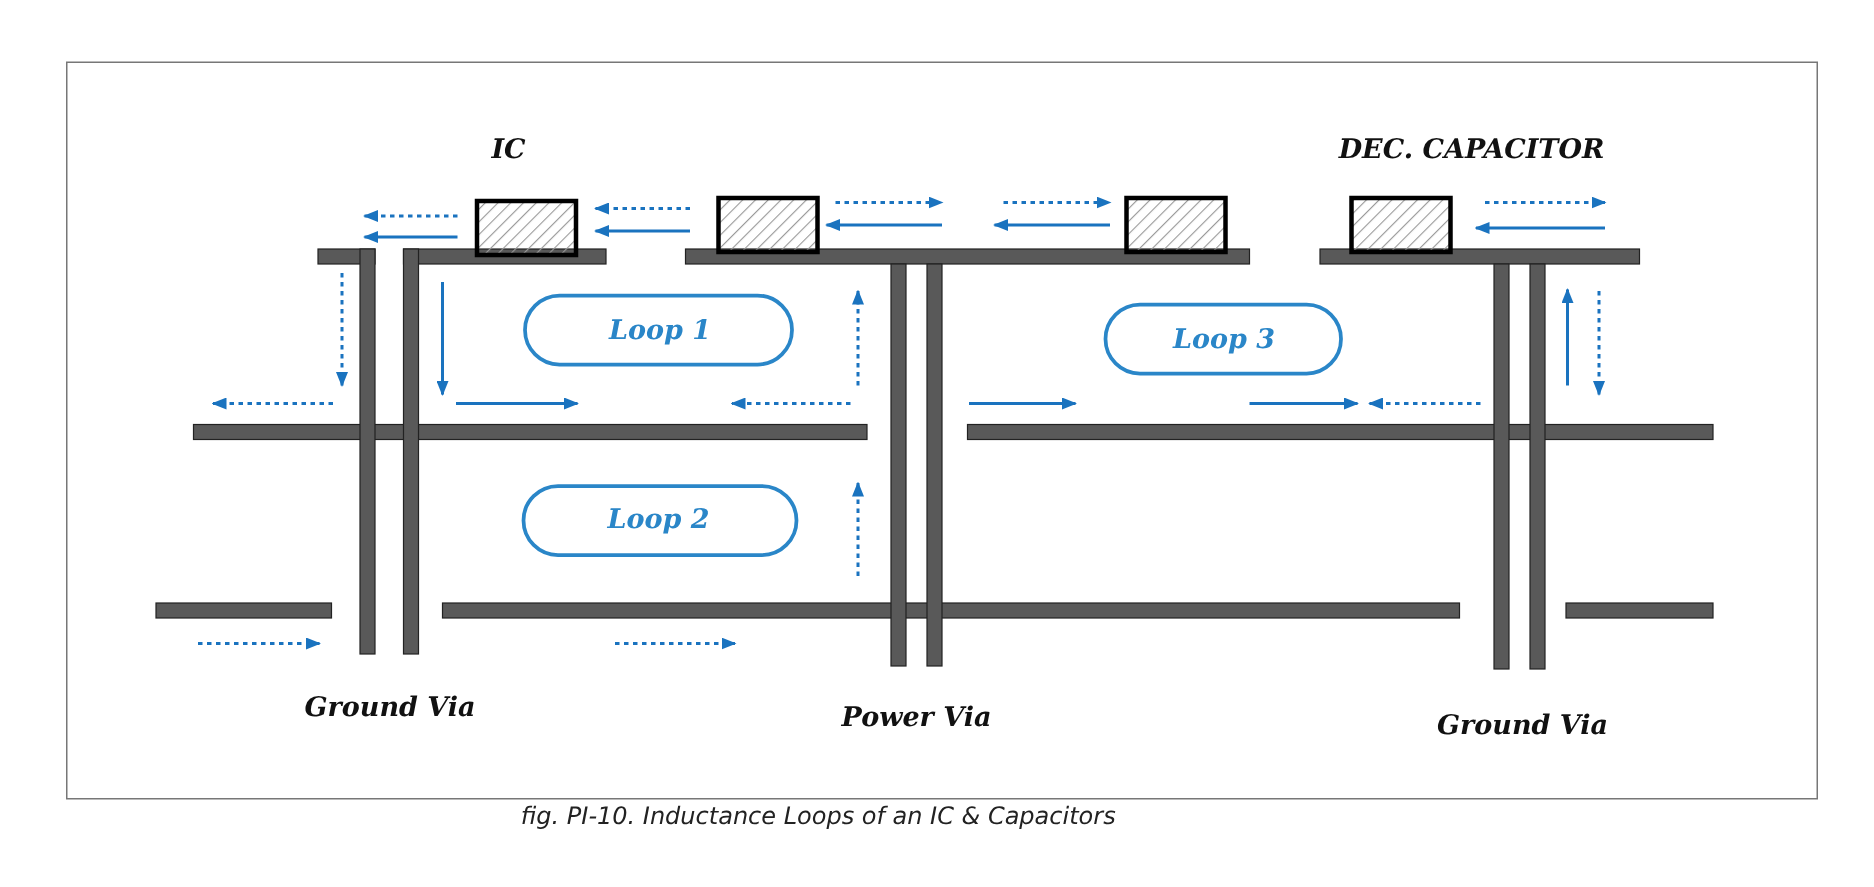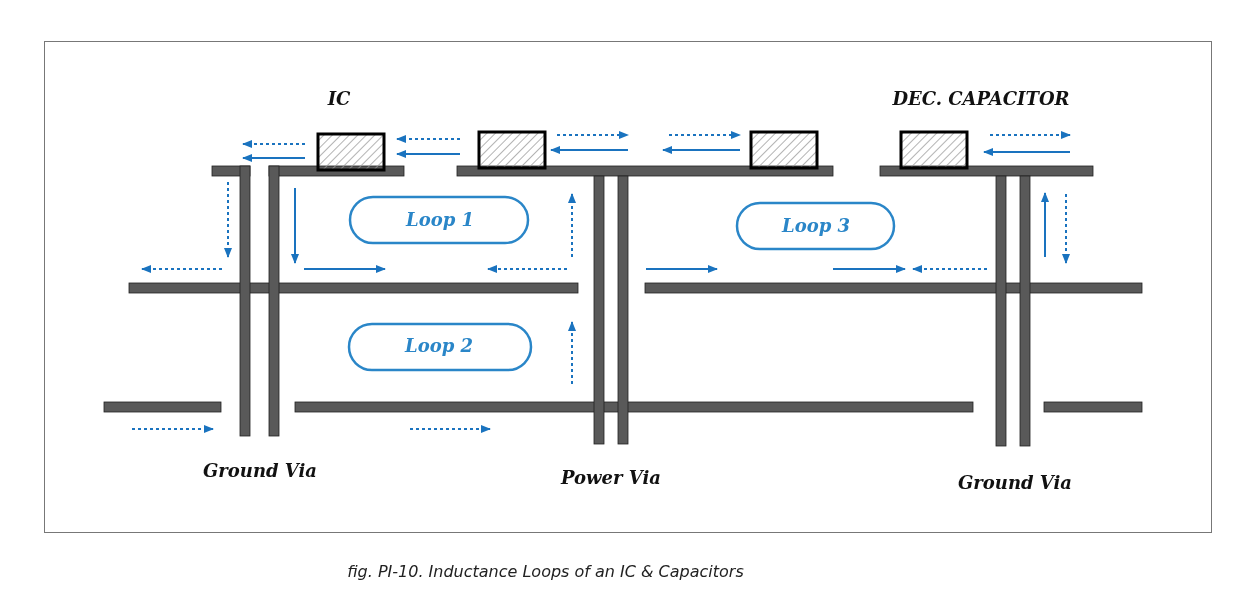--- a/index.html
+++ b/index.html
@@ -1,21 +1,21 @@
 <!DOCTYPE html>
 <html><head>
 <meta charset="utf-8">
 <style>
   html, body { margin:0; padding:0; background:#ffffff; }
   body { width:1249px; height:591px; position:relative; overflow:hidden; }
   #frame { position:absolute; left:44px; top:41px; width:1168px; height:492px; border:1px solid #777; box-sizing:border-box; background:#fff; }
   svg { position:absolute; left:0; top:0; }
   .lbl { font-family:"DejaVu Serif", serif; font-style:italic; font-weight:bold; fill:#111; font-size:18px; }
   .loop-text { font-family:"DejaVu Serif", serif; font-style:italic; font-weight:bold; fill:#2a86c8; font-size:18px; }
-  #caption { position:absolute; left:0; width:1091px; top:562px; text-align:center; font-family:"DejaVu Sans", sans-serif; font-style:italic; font-size:16px; color:#222; }
+  #caption { position:absolute; left:0; width:1091px; top:534px; text-align:center; font-family:"DejaVu Sans", sans-serif; font-style:italic; font-size:16px; color:#222; }
 </style>
 </head>
 <body>
 
 <div id="frame"></div>
 
 <svg width="1249" height="591">
   <defs>
     <pattern id="hatch" patternUnits="userSpaceOnUse" width="6" height="6" patternTransform="rotate(45)">
       <line x1="0" y1="0" x2="0" y2="6" stroke="#999" stroke-width="1.5"></line>

